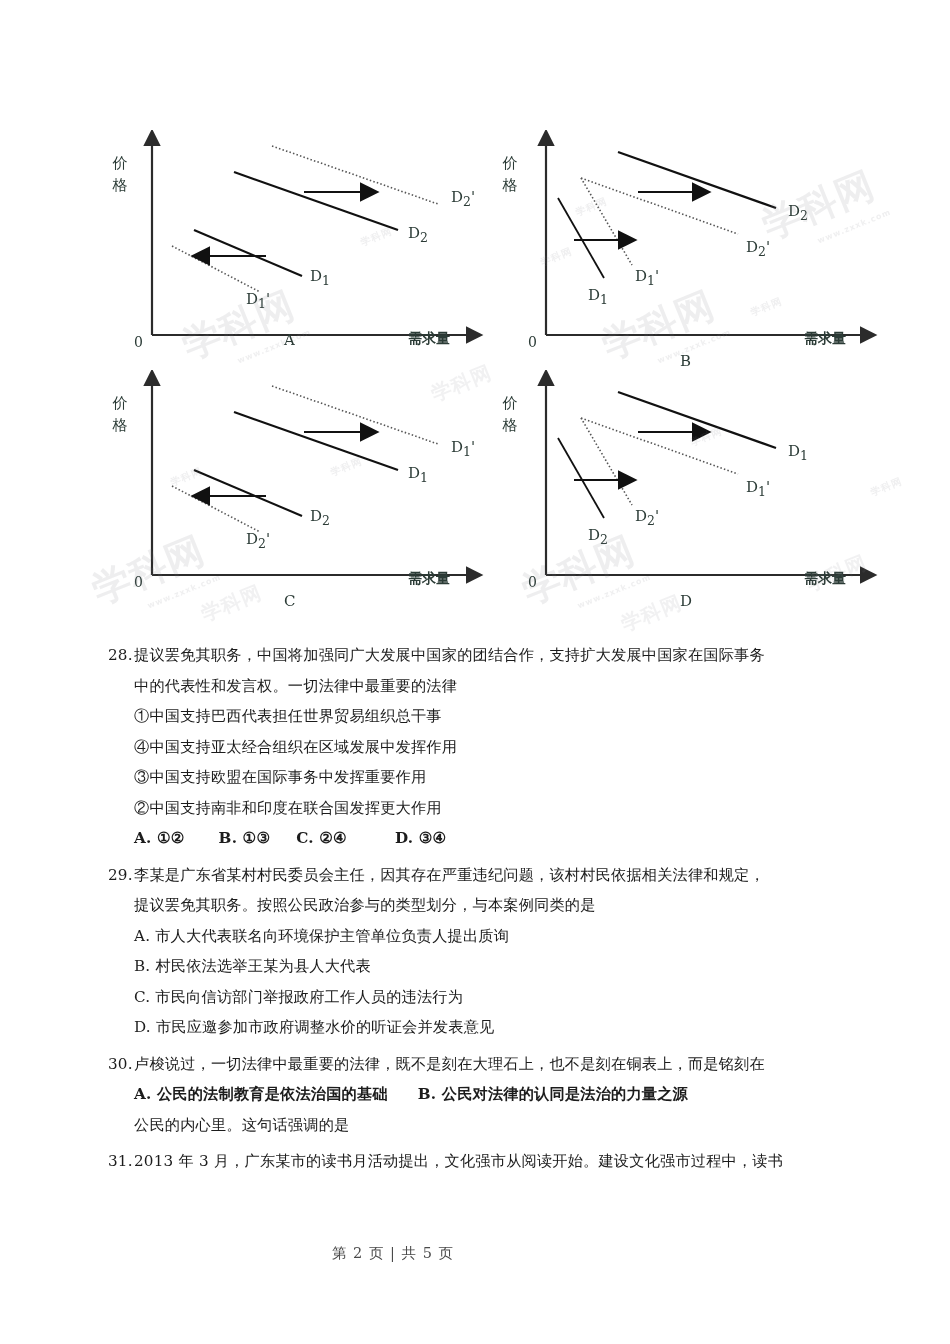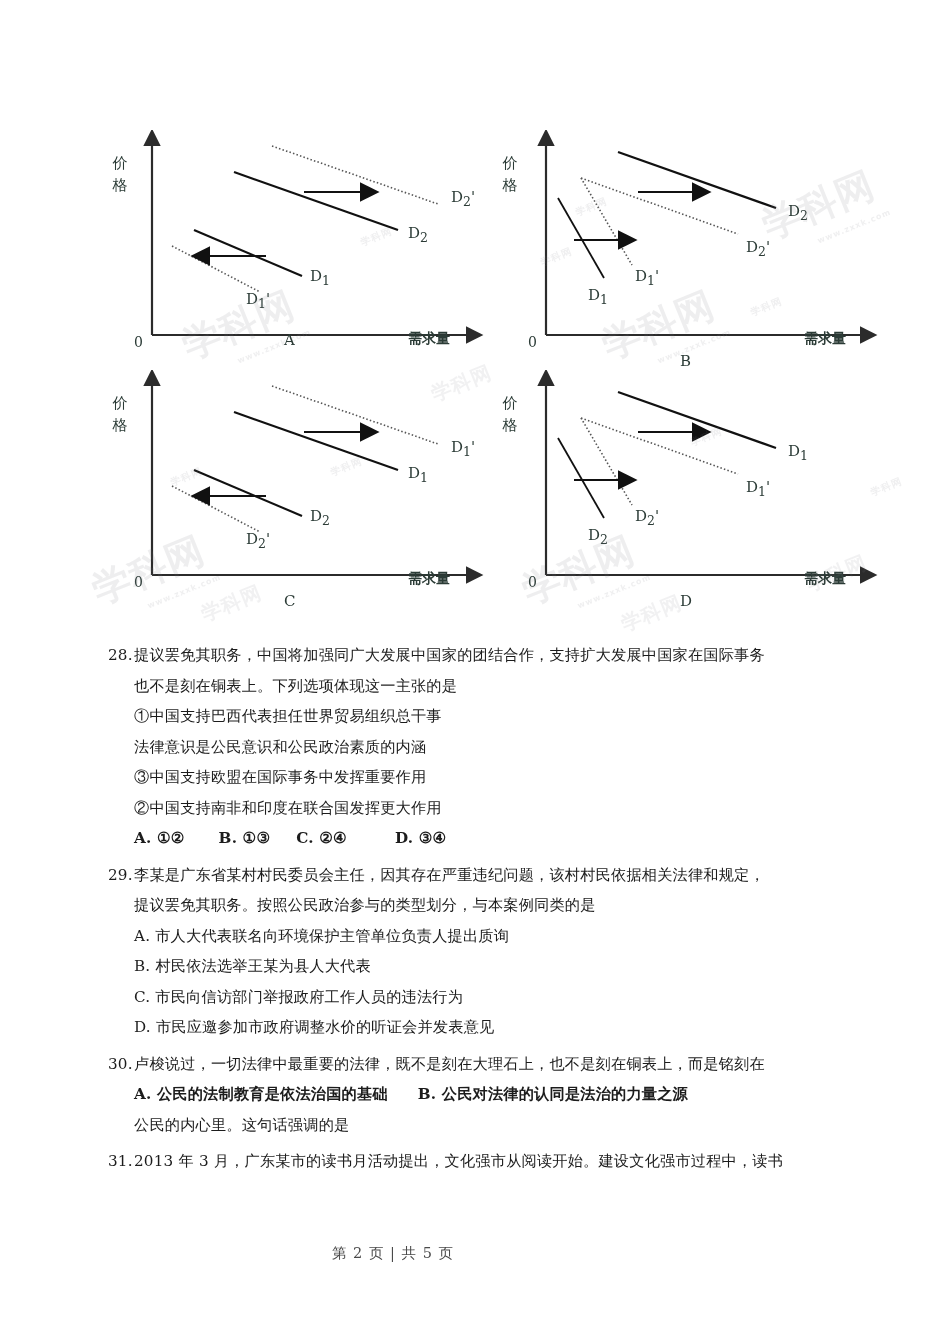--- a/index.html
+++ b/index.html
@@ -277,23 +277,23 @@
       <div class="cap" style="left:158px; top:222px; font-size:15px;">D</div>
     </div>
   </div>
 
   <div class="content">
 
     <div class="qblock">
       <div class="line indent">
         <span class="qnum">28.</span><span>提议罢免其职务，中国将加强同广大发展中国家的团结合作，支持扩大发展中国家在国际事务</span>
       </div>
-      <div class="line indent">也不是刻在铜表上。下列选项体现这一主张的是</div>
+      <div class="line indent">中的代表性和发言权。一切法律中最重要的法律</div>
       <div class="line indent">①中国支持巴西代表担任世界贸易组织总干事</div>
-      <div class="line indent">法律意识是公民意识和公民政治素质的内涵</div>
+      <div class="line indent">④中国支持亚太经合组织在区域发展中发挥作用</div>
       <div class="line indent">③中国支持欧盟在国际事务中发挥重要作用</div>
       <div class="line indent">②中国支持南非和印度在联合国发挥更大作用</div>
       <div class="line indent opts-row"><span>A. ①②</span><span class="opt-gap-a"></span><span>B. ①③</span><span class="opt-gap-b"></span><span>C. ②④</span><span class="opt-gap-c"></span><span>D. ③④</span></div>
     </div>
 
     <div class="qblock">
       <div class="line indent">
         <span class="qnum">29.</span><span>李某是广东省某村村民委员会主任，因其存在严重违纪问题，该村村民依据相关法律和规定，</span>
       </div>
       <div class="line indent">提议罢免其职务。按照公民政治参与的类型划分，与本案例同类的是</div>

